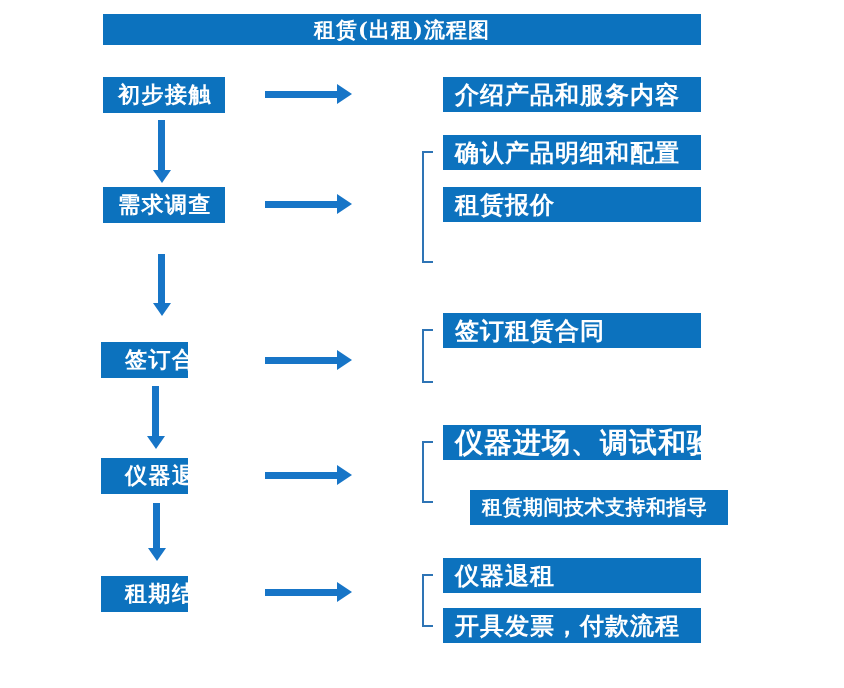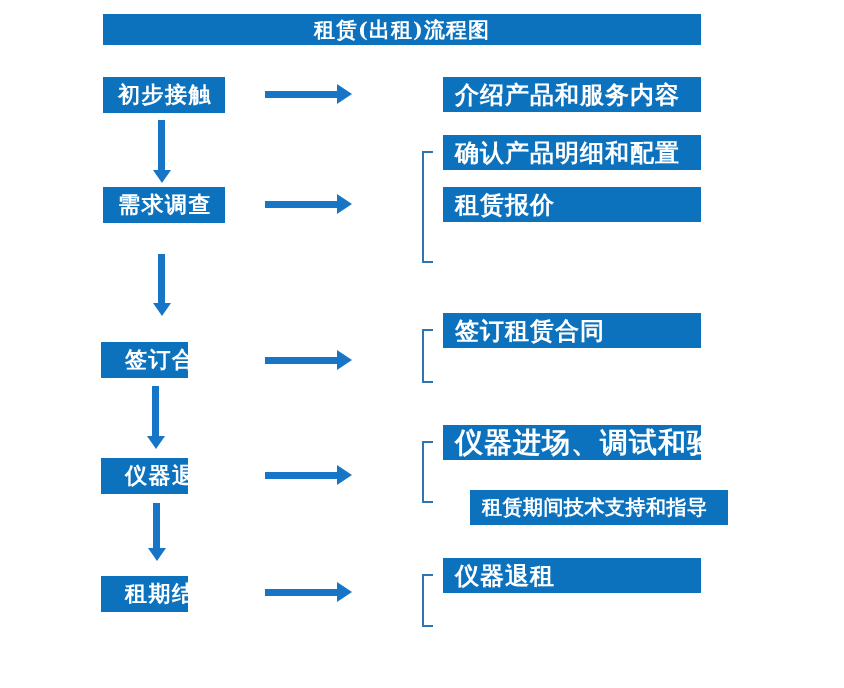--- a/index.html
+++ b/index.html
@@ -100,20 +100,21 @@
   <div class="box stage narrow" style="top:458px;">仪器退租</div>
   <div class="box stage narrow" style="top:576px;">租期结束</div>
 
   <div class="box out" style="top:77px;">介绍产品和服务内容</div>
   <div class="box out" style="top:135px;">确认产品明细和配置</div>
   <div class="box out" style="top:187px;">租赁报价</div>
   <div class="box out" style="top:313px;">签订租赁合同</div>
   <div class="box out fs22" style="top:425px;">仪器进场、调试和验收</div>
   <div class="box out fs20" style="top:490px;margin-left:27px;">租赁期间技术支持和指导</div>
   <div class="box out" style="top:558px;">仪器退租</div>
+  <div class="box out" style="top:608px;">开具发票，付款流程</div>
 
   <div class="harrow" style="top:91px;"></div>
   <div class="harrow" style="top:201px;"></div>
   <div class="harrow" style="top:357px;"></div>
   <div class="harrow" style="top:472px;"></div>
   <div class="harrow" style="top:589px;"></div>
 
   <div class="varrow" style="left:158px; top:120px; height:50px;"></div>
   <div class="varrow" style="left:158px; top:254px; height:49px;"></div>
   <div class="varrow" style="left:152px; top:386px; height:50px;"></div>

